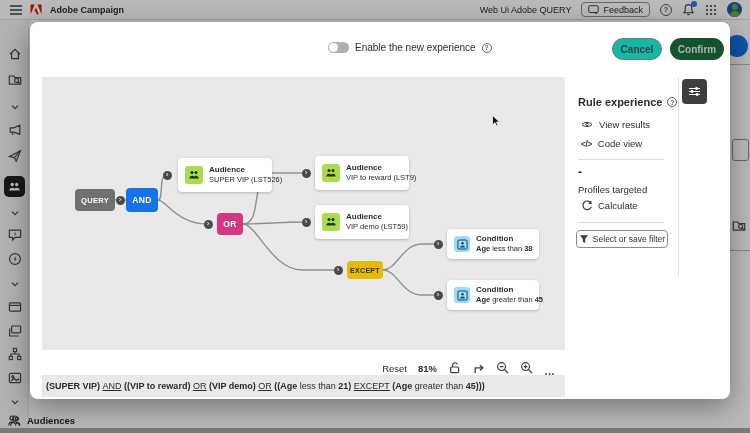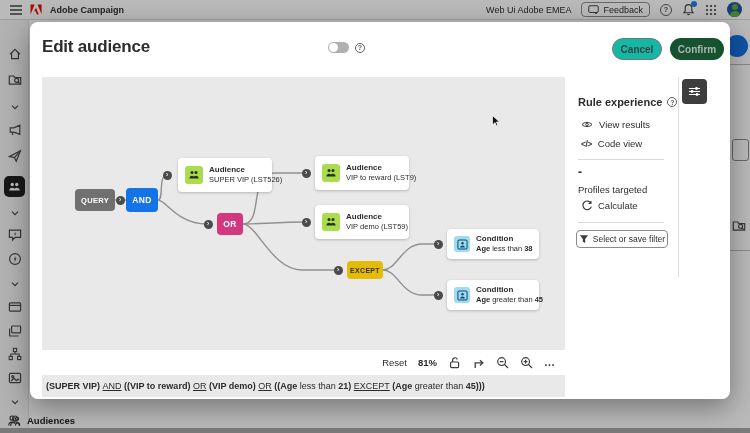--- a/index.html
+++ b/index.html
@@ -82,21 +82,21 @@
   .card-title { font-size:8px; font-weight:bold; color:#2c2c2c; }
   .card-sub { font-size:7.5px; color:#2c2c2c; white-space:nowrap; }
   .card-sub .b { font-weight:bold; }
   .card-sub .op { margin:0 2px; }
   .dot { position:absolute; width:9px; height:9px; border-radius:50%; background:#4a4a4a; color:#fff; }
   .dot::after { content:"\203A"; position:absolute; left:0; top:0; width:9px; height:9px;
                 font-size:8px; line-height:8px; text-align:center; }
   .cursor { position:absolute; left:450px; top:38px; }
 
   .canvas-toolbar { position:absolute; left:12px; top:328px; width:523px; height:24px; background:#fff;
-                    display:flex; align-items:center; justify-content:flex-end; gap:11px; padding-right:9px;
+                    display:flex; align-items:flex-end; justify-content:flex-end; gap:11px; padding-right:9px;
                     color:#3c3c3c; }
   .ct-reset { font-size:9.5px; color:#2c2c2c; }
   .ct-zoom { font-size:9.5px; font-weight:bold; color:#2c2c2c; }
   .ct-more { font-size:11px; font-weight:bold; letter-spacing:1px; color:#3c3c3c; line-height:6px; }
 
   .formula { position:absolute; left:12px; top:353px; width:523px; height:22px; background:#e9e9e9;
              display:flex; align-items:center; padding:0 4px; font-size:9px; color:#2b2b2b; white-space:pre; overflow:hidden; }
   .fb { font-weight:bold; }
   .fu { text-decoration:underline; }
 
@@ -132,21 +132,21 @@
       <span>
         <svg width="12" height="11" viewBox="0 0 13 12" fill="#eb1000">
             <path d="M0.6 11.4 L5 0.6 H0.6 Z"></path>
             <path d="M12.6 11.4 L8.2 0.6 H12.6 Z"></path>
             <path d="M6.6 4.2 L9.5 11.4 H7.5 L6 7.8 H4.4 Z"></path>
           </svg>
       </span>
       <span class="tb-appname">Adobe Campaign</span>
     </div>
     <div class="tb-right">
-      <span class="tb-text">Web Ui Adobe EMEA</span>
+      <span class="tb-text">Web Ui Adobe QUERY</span>
       <button class="feedback-btn">
         <span>
           <svg width="11" height="10" viewBox="0 0 12 11" fill="none" stroke="#444" stroke-width="1.1">
               <rect x="0.8" y="0.8" width="10.4" height="7.4" rx="1.2"></rect>
               <path d="M7.6 8.2 l1.1 1.6 1-1.6"></path>
             </svg>
         </span>
         <span>Feedback</span>
       </button>
       <span class="circle-q"></span>
@@ -293,26 +293,26 @@
         <path d="M2.3 12.2 V4 h4.4 l1.3 1.6 h5.7 v6.6 Z"></path>
         <circle cx="9.6" cy="8.4" r="2"></circle>
         <path d="M11.1 9.9 L12.8 11.6"></path>
       </svg>
   </span>
   <span class="u-line" style="left:728px; top:250px; width:22px;"></span>
 
   <div class="overlay"></div>
 
   <div class="modal">
-    <h1 class="modal-title">Edit audience</h1>
 
     <div class="exp-toggle">
       <span class="toggle-track">
           <span class="toggle-knob"></span>
         </span>
+      <span class="exp-label">Enable the new experience</span>
       <span class="circle-q small"></span>
     </div>
 
     <button class="cancel-btn">Cancel</button>
     <button class="confirm-btn" disabled="">Confirm</button>
 
     <div class="canvas">
       <svg class="edges" width="523" height="273" viewBox="0 0 523 273" fill="none" stroke="#909090" stroke-width="1.4">
         <path d="M73 123 H84"></path>
         <path d="M116 123 C122 123 116 98 125 98"></path>

